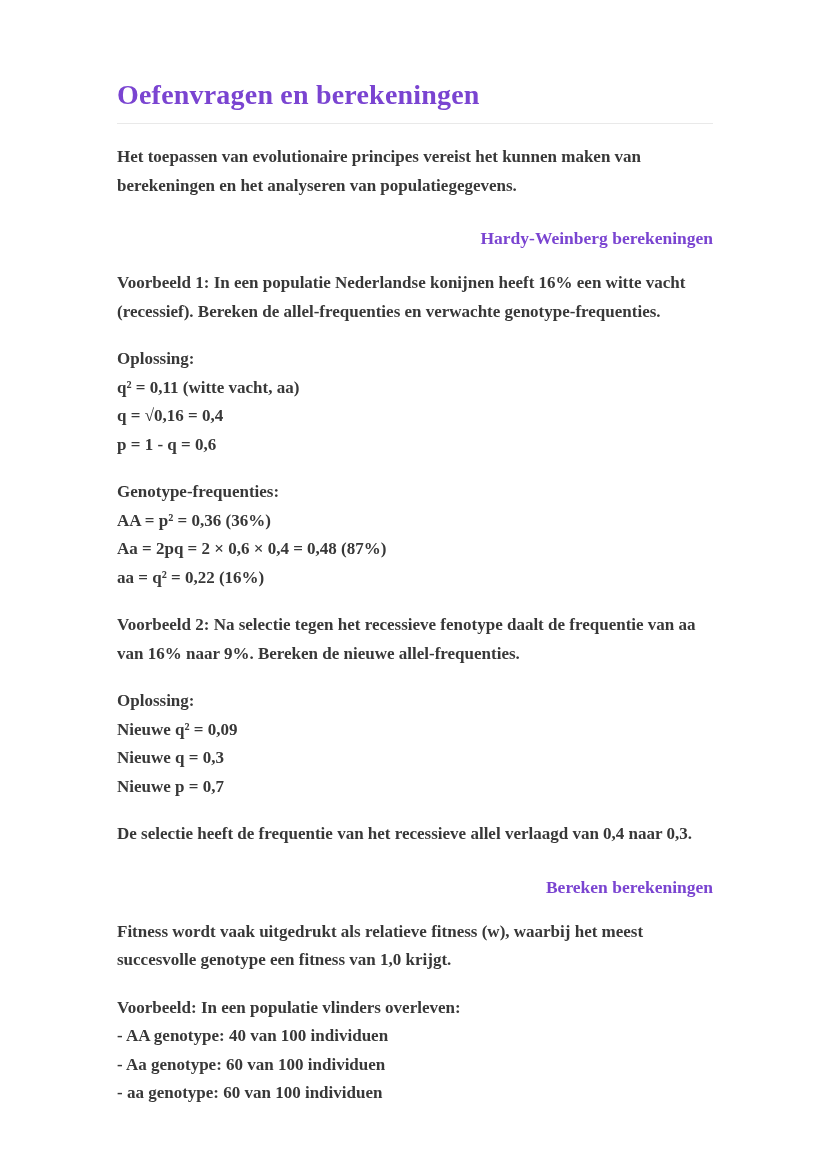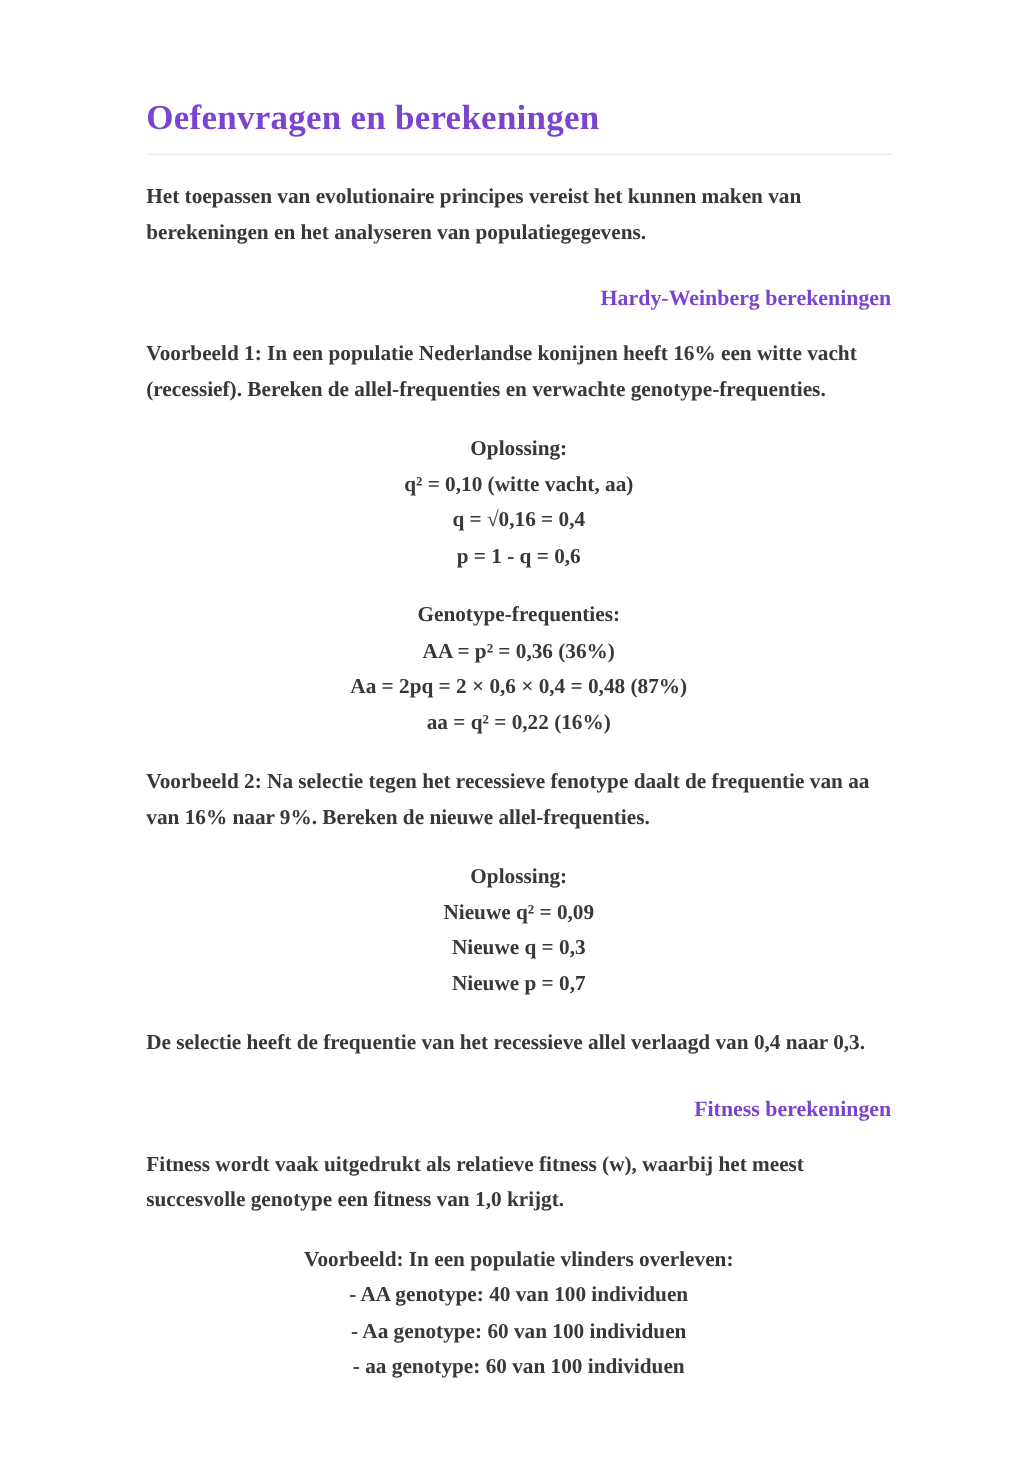--- a/index.html
+++ b/index.html
@@ -35,21 +35,20 @@
   }
   .para{
     margin:19px 0;
     font-size:17px;
     line-height:28.5px;
     color:var(--text);
     font-weight:bold;
   }
   .para .line{
     min-height:28.5px;
-    text-align:center;
   }
   h3.section-heading{
     margin:26px 0 18px 0;
     font-size:17.5px;
     line-height:24px;
     font-weight:700;
     color:var(--accent);
     text-align:right;
   }
 </style>
@@ -62,21 +61,21 @@
   <hr class="title-rule">
 
   <p class="para">Het toepassen van evolutionaire principes vereist het kunnen maken van berekeningen en het analyseren van populatiegegevens.</p>
 
   <h3 class="section-heading">Hardy-Weinberg berekeningen</h3>
 
   <p class="para">Voorbeeld 1: In een populatie Nederlandse konijnen heeft 16% een witte vacht (recessief). Bereken de allel-frequenties en verwachte genotype-frequenties.</p>
 
   <div class="para">
     <div class="line">Oplossing:</div>
-    <div class="line">q² = 0,10 (witte vacht, aa)</div>
+    <div class="line">q² = 0,11 (witte vacht, aa)</div>
     <div class="line">q = √0,16 = 0,4</div>
     <div class="line">p = 1 - q = 0,6</div>
   </div>
 
   <div class="para">
     <div class="line">Genotype-frequenties:</div>
     <div class="line">AA = p² = 0,36 (36%)</div>
     <div class="line">Aa = 2pq = 2 × 0,6 × 0,4 = 0,48 (87%)</div>
     <div class="line">aa = q² = 0,22 (16%)</div>
   </div>
@@ -85,21 +84,21 @@
 
   <div class="para">
     <div class="line">Oplossing:</div>
     <div class="line">Nieuwe q² = 0,09</div>
     <div class="line">Nieuwe q = 0,3</div>
     <div class="line">Nieuwe p = 0,7</div>
   </div>
 
   <p class="para">De selectie heeft de frequentie van het recessieve allel verlaagd van 0,4 naar 0,3.</p>
 
-  <h3 class="section-heading">Fitness berekeningen</h3>
+  <h3 class="section-heading">Bereken berekeningen</h3>
 
   <p class="para">Fitness wordt vaak uitgedrukt als relatieve fitness (w), waarbij het meest succesvolle genotype een fitness van 1,0 krijgt.</p>
 
   <div class="para">
     <div class="line">Voorbeeld: In een populatie vlinders overleven:</div>
     <div class="line">- AA genotype: 40 van 100 individuen</div>
     <div class="line">- Aa genotype: 60 van 100 individuen</div>
     <div class="line">- aa genotype: 60 van 100 individuen</div>
   </div>
 

